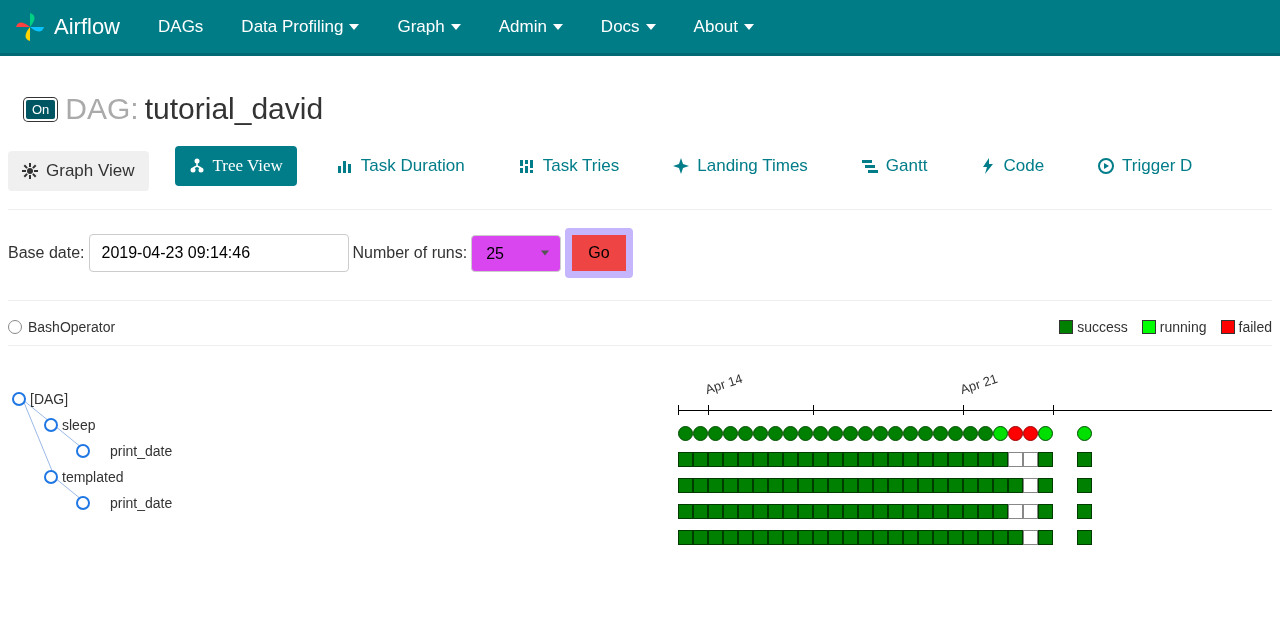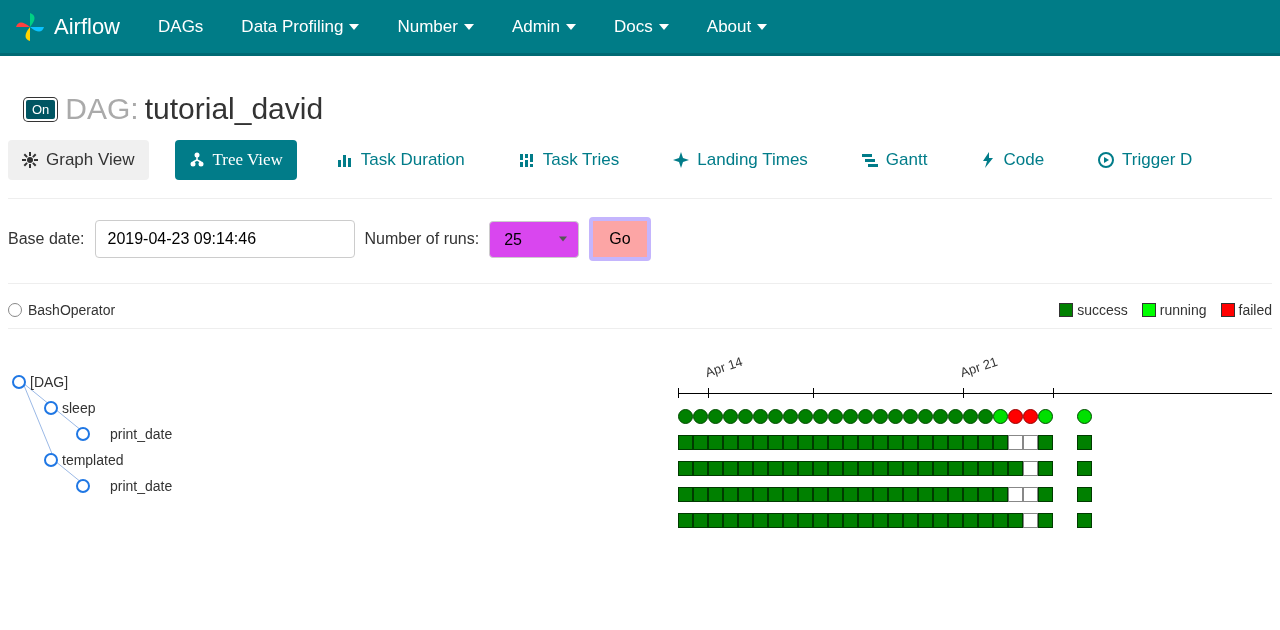--- a/index.html
+++ b/index.html
@@ -14,33 +14,33 @@
 
   .page { padding: 8px 8px 30px 8px; }
   .hdr-row { display: flex; align-items: center; margin: 28px 0 14px 16px; }
   .toggle-on { background:#005562; color:#fff; font-size:13px; padding:2px 6px; border:2px solid #fff; border-radius:4px; margin-right:8px; cursor:pointer; box-shadow: 0 0 0 1px #333; }
   .dag-label { font-size: 30px; color:#aaa; font-weight:400; margin-right:6px; }
   .dag-name  { font-size: 30px; color:#333; font-weight:400; }
 
   .tabs { display:flex; align-items:center; gap: 26px; margin-bottom: 18px; }
   .tab { color:#017c89; font-size:17px; padding:10px 14px; cursor:pointer; display:flex; align-items:center; border-radius:4px; white-space:nowrap; }
   .tab .ticon { margin-right:8px; display:inline-flex; }
-  .tab.graph { background:#f0f0f0; color:#333; }
+  .tab.graph { background:#f0f0f0; color:#333;margin-top:11px; }
   .tab.active { background:#017c89; color:#fff;font-family:Liberation Serif, serif; }
   .tab.truncated { padding-right:0; }
 
   hr.sep { border:none; border-top:1px solid #eee; margin:0 0 18px 0; }
 
-  .controls { display:flex; align-items:center; gap:10px; margin-bottom:22px; }
+  .controls { display:flex; align-items:center; gap:4px; margin-bottom:22px; }
   .lbl { font-size:16px; }
   .txtinput { border:1px solid #ccc; border-radius:4px; padding:9px 12px; font-size:16px; width:260px; }
   .selwrap { position:relative; }
   .selinput { border:1px solid #ccc; border-radius:4px; padding:9px 34px 9px 14px; font-size:16px; appearance:none; background:#d946ef; width:90px;}
   .selcaret { position:absolute; right:12px; top:50%; transform:translateY(-50%); pointer-events:none; width:0;height:0;border-left:4px solid transparent;border-right:4px solid transparent;border-top:5px solid #555;}
-  .gobtn { border:4px solid #c4b5fd; border-radius:4px; padding:9px 16px; font-size:16px; background:#fca5a5; cursor:pointer; }
+  .gobtn { border:7px solid #c4b5fd; border-radius:4px; padding:9px 16px; font-size:16px; background:#ef4444; cursor:pointer; }
 
   .legend-row { display:flex; align-items:center; justify-content:space-between; margin-bottom:10px; }
   .operators { display:flex; align-items:center; gap:6px; font-size:14px;}
   .opcircle { width:14px; height:14px; border:1px solid #888; border-radius:50%; background:#fff; }
   .statuses { display:flex; align-items:center; gap:4px; font-size:14px; }
   .sqlegend { width:14px; height:14px; border:1px solid #333; display:inline-block; }
   .sq-success{background:#008000;} .sq-running{background:#00ff00;} .sq-failed{background:#ff0000;}
 
   .treegrid { display:flex; margin-top:40px; }
   .treecol { width:670px; position:relative; padding-left:4px;}
@@ -81,21 +81,21 @@
     <span>Airflow</span>
   </div>
   <div class="nav-item">
       <span>DAGs</span>
     </div>
   <div class="nav-item">
       <span>Data Profiling</span>
       <span class="caret"></span>
     </div>
   <div class="nav-item">
-      <span>Number</span>
+      <span>Graph</span>
       <span class="caret"></span>
     </div>
   <div class="nav-item">
       <span>Admin</span>
       <span class="caret"></span>
     </div>
   <div class="nav-item">
       <span>Docs</span>
       <span class="caret"></span>
     </div>

